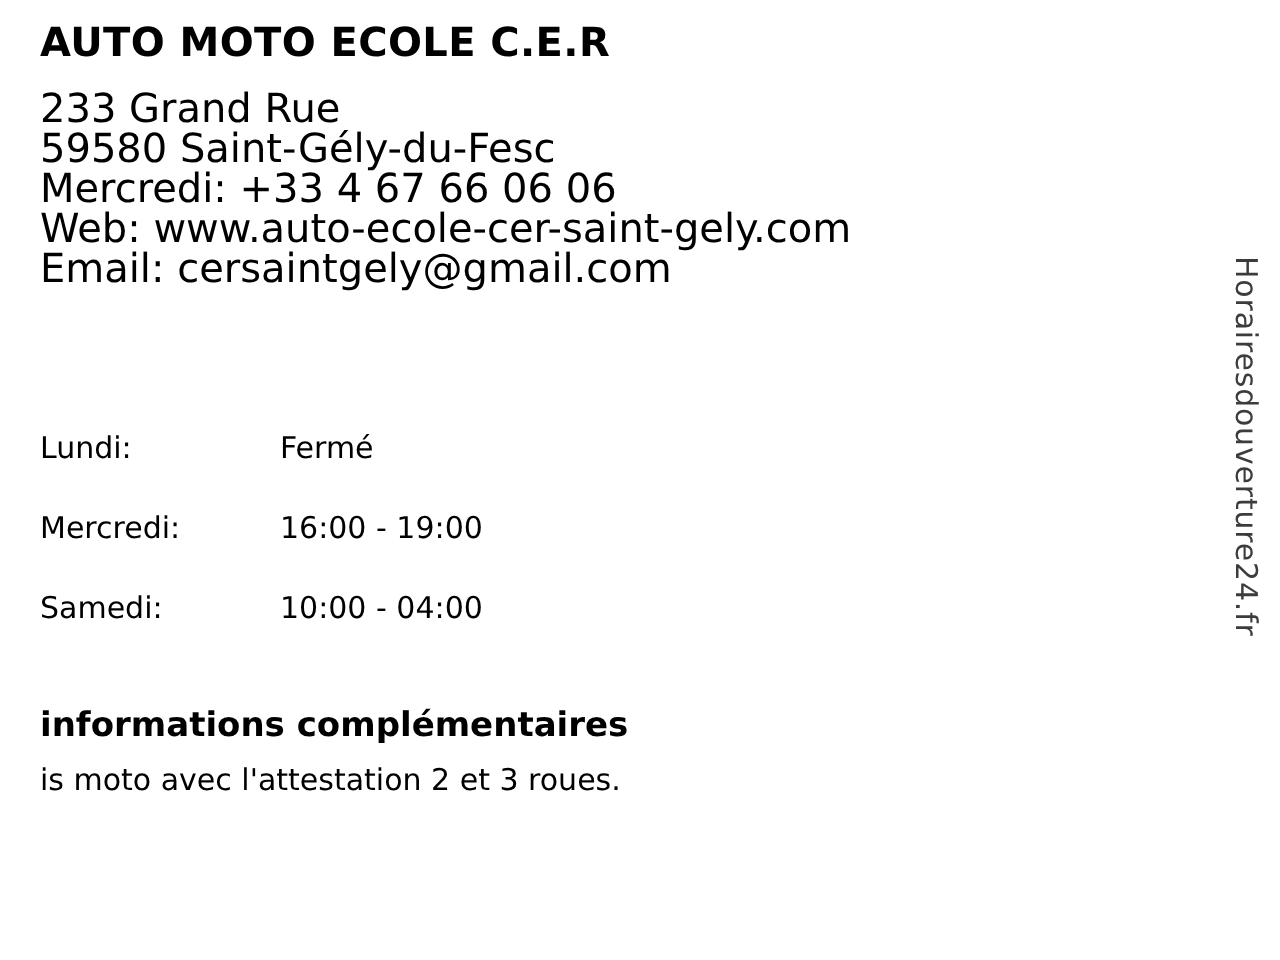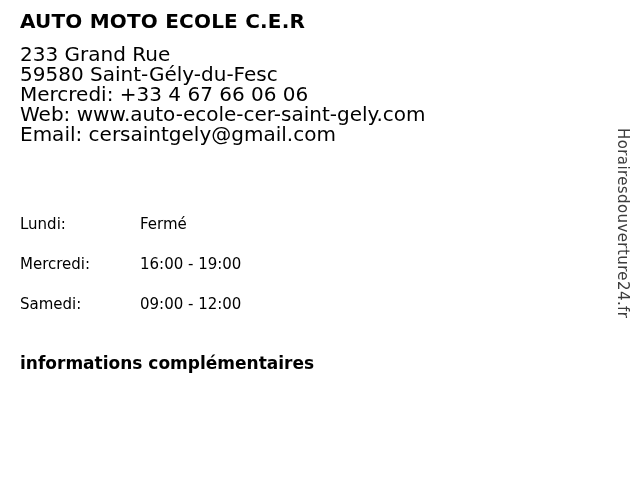--- a/index.html
+++ b/index.html
@@ -84,23 +84,24 @@
     <div>59580 Saint-Gély-du-Fesc</div>
     <div><span>Mercredi:</span> <span>+33 4 67 66 06 06</span></div>
     <div><span>Web:</span> <span>www.auto-ecole-cer-saint-gely.com</span></div>
     <div><span>Email:</span> <span>cersaintgely@gmail.com</span></div>
   </div>
 
 
   <div class="hours-list">
     <div class="hours-row"><span class="hours-day">Lundi:</span><span>Fermé</span></div>
     <div class="hours-row"><span class="hours-day">Mercredi:</span><span>16:00 - 19:00</span></div>
-    <div class="hours-row"><span class="hours-day">Samedi:</span><span>09:00 - 12:00</span></div>
+    <div class="hours-row"><span class="hours-day">Samedi:</span><span>10:00 - 04:00</span></div>
   </div>
 
   <h2 class="section-heading info-heading">informations complémentaires</h2>
 
   <div class="info-text">
+    <div>is moto avec l'attestation 2 et 3 roues.</div>
   </div>
 
   <div class="watermark">Horairesdouverture24.fr</div>
 
 </div>
 
 </body></html>

